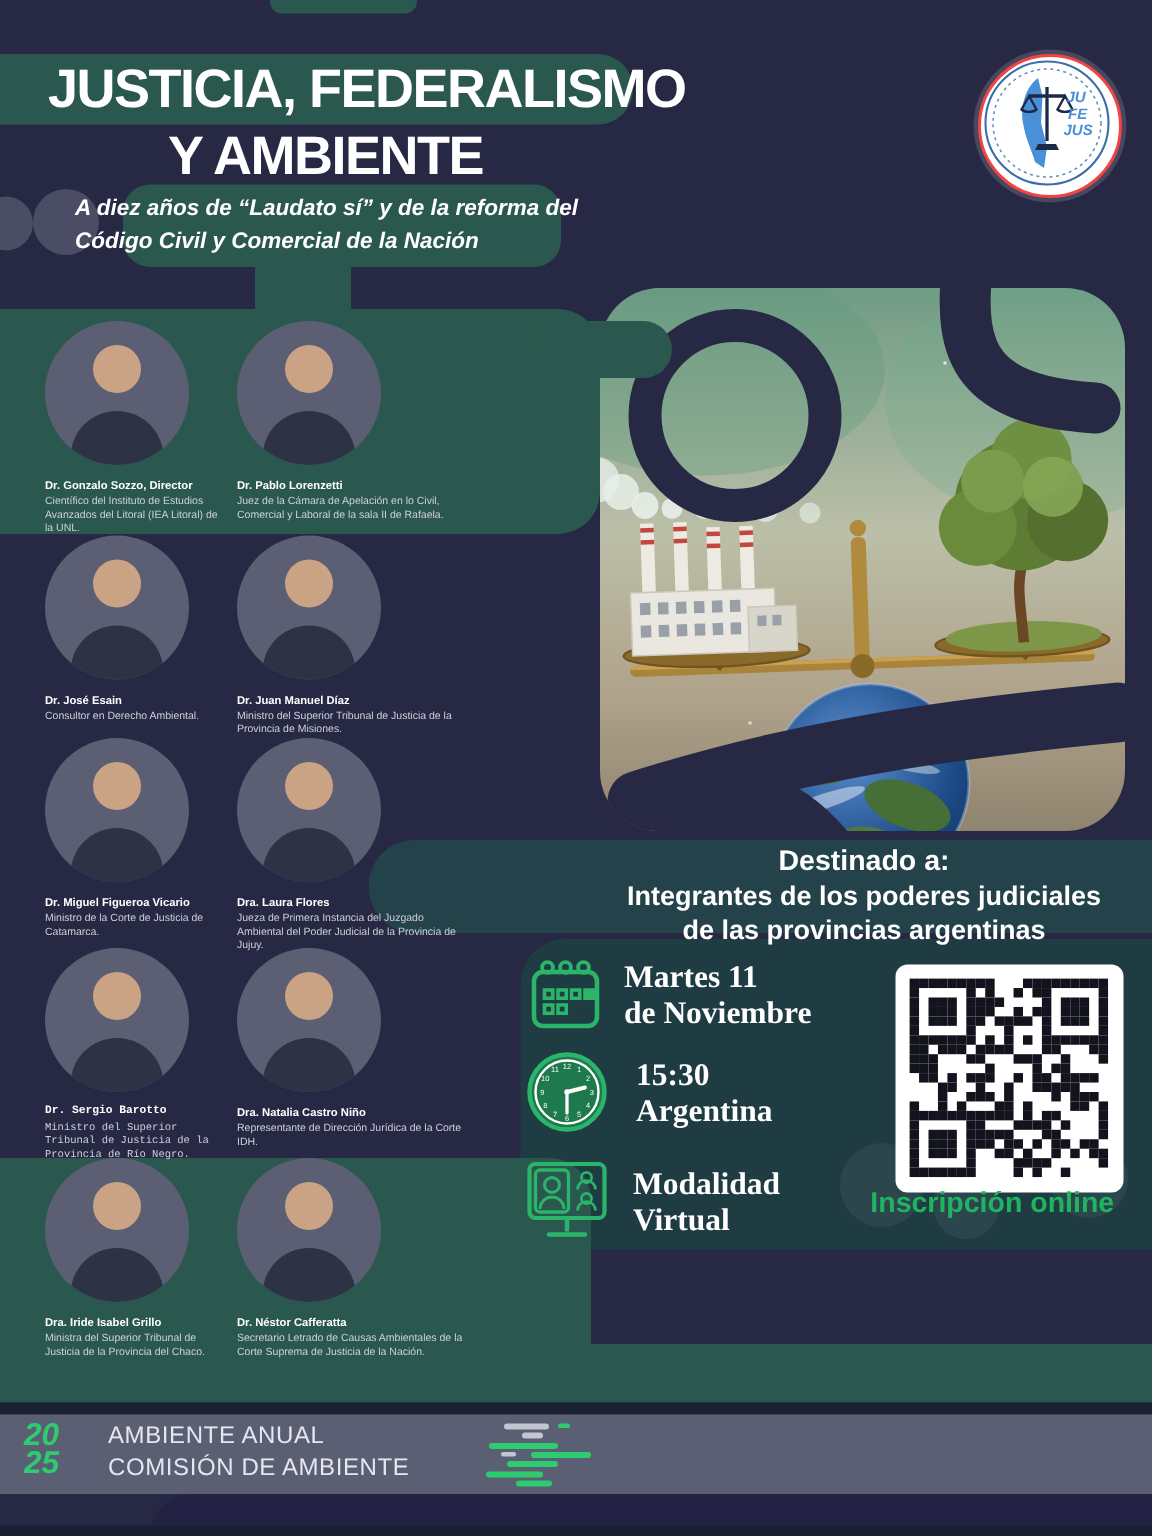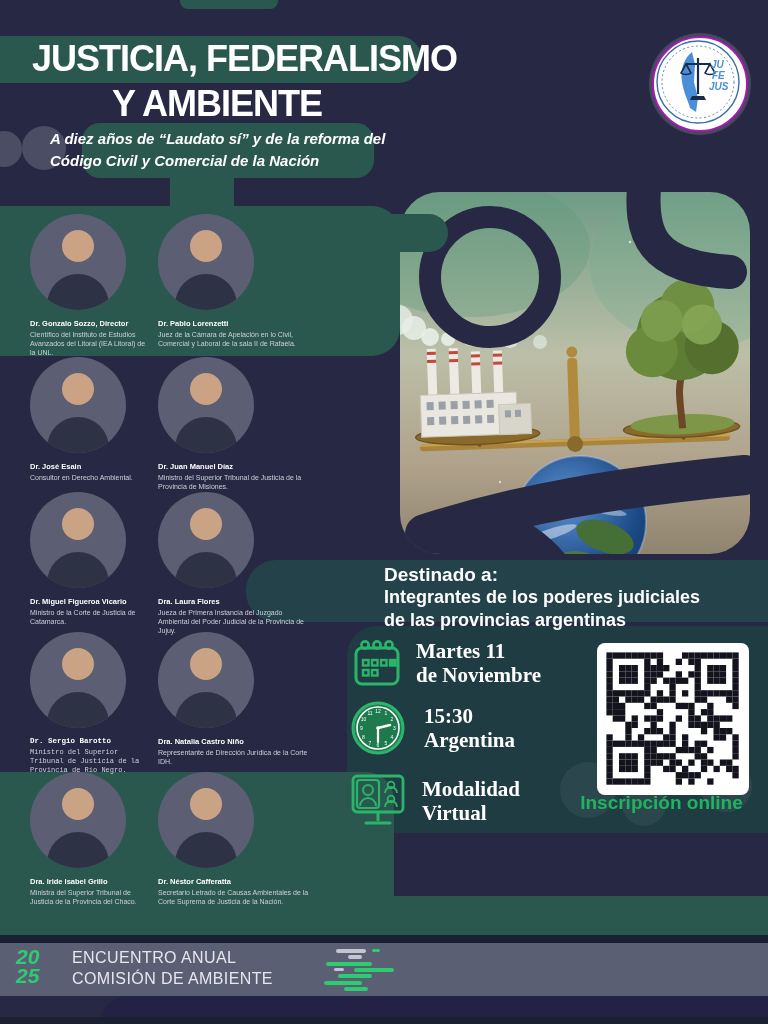--- a/index.html
+++ b/index.html
@@ -25,31 +25,31 @@
   .s-dark1{left:0;top:935px;width:768px;height:8px;background:#1b2132;}
   .s-footerbar{left:0;top:943px;width:768px;height:53px;background:#5b5f73;}
   .s-bottomblock{left:100px;top:996px;width:668px;height:28px;background:#232245;border-radius:28px 0 0 0;}
   .s-bottomstrip{left:0;top:1017px;width:768px;height:7px;background:#1b2132;}
   .gray-c{border-radius:50%;background:#4b4d64;}
   .fade-c{border-radius:50%;background:rgba(255,255,255,0.055);}
   
   .title{color:#fff;font-weight:800;font-size:36px;letter-spacing:-1px;line-height:1;white-space:nowrap;}
   .subtitle{color:#fff;font-style:italic;font-weight:700;font-size:15px;line-height:1.45;white-space:nowrap;}
   .org-logo{left:652px;top:36px;width:92px;height:92px;border-radius:50%;background:#fff;
-    border:2px solid #a21caf;box-shadow:0 0 0 3px rgba(255,255,255,.15);overflow:hidden;}
+    border:2px solid #ef4444;box-shadow:0 0 0 3px rgba(255,255,255,.15);overflow:hidden;}
   
   .card{position:absolute;z-index:4;}
   .avatar{width:96px;height:96px;border-radius:50%;background:#5c5f73;position:relative;overflow:hidden;}
   .avatar::before{content:"";position:absolute;left:32px;top:16px;width:32px;height:32px;border-radius:50%;background:#c9a384;}
   .avatar::after{content:"";position:absolute;left:17px;bottom:-4px;width:62px;height:40px;border-radius:31px 31px 0 0;background:#2e3245;}
   .sp-name{color:#fff;font-weight:700;font-size:7.5px;margin-top:9px;line-height:1.3;}
   .sp-role{color:#ccd0da;font-size:7px;line-height:1.3;margin-top:1px;}
   .w1{width:122px;} .w2{width:152px;}
   
-  .dest-txt{left:384px;top:564px;width:384px;color:#fff;z-index:5;}
+  .dest-txt{left:384px;top:564px;width:384px;text-align:center;color:#fff;z-index:5;}
   .dest-intro{font-size:19px;font-weight:800;}
   .dest-line{font-size:18px;font-weight:700;line-height:1.25;}
   .detail-row{position:absolute;z-index:5;display:flex;align-items:center;gap:14px;}
   .detail-txt{color:#fff;font-weight:800;font-size:21px;line-height:1.15;font-family:Liberation Serif, serif;}
   
   .qr-box{left:597px;top:643px;width:152px;height:152px;background:#fff;border-radius:8px;z-index:6;padding:0;}
   .inscription{left:555px;top:792px;width:213px;text-align:center;color:#1fb45f;font-weight:800;font-size:19px;z-index:6;}
   
   .year{left:16px;top:947px;color:#2ecc71;font-weight:800;font-style:italic;font-size:21px;line-height:.92;z-index:5;}
   .footer-title{left:72px;top:947px;color:#e6e6ee;font-size:16px;line-height:1.32;letter-spacing:.4px;z-index:5;}
@@ -588,21 +588,21 @@
         <rect x="91.3" y="135.4" width="6.3" height="6.3" fill="#12131d"></rect>
         <rect x="110.2" y="135.4" width="6.3" height="6.3" fill="#12131d"></rect>
       </svg></div>
   <div class="abs inscription">Inscripción online</div>
 
   <div class="abs year">
     <div>20</div>
     <div>25</div>
   </div>
   <div class="abs footer-title">
-    <div>ENCUENTRO ANUAL</div>
+    <div>AMBIENTE ANUAL</div>
     <div>COMISIÓN DE AMBIENTE</div>
   </div>
   <div class="abs footer-logo">
     <div class="bar w" style="left:14px;top:3px;width:30px;"></div>
     <div class="bar g" style="left:50px;top:3px;width:8px;height:3px;"></div>
     <div class="bar w" style="left:26px;top:9px;width:14px;"></div>
     <div class="bar g" style="left:4px;top:16px;width:46px;"></div>
     <div class="bar g" style="left:32px;top:22px;width:40px;"></div>
     <div class="bar w" style="left:12px;top:22px;width:10px;height:3px;"></div>
     <div class="bar g" style="left:16px;top:28px;width:34px;"></div>

